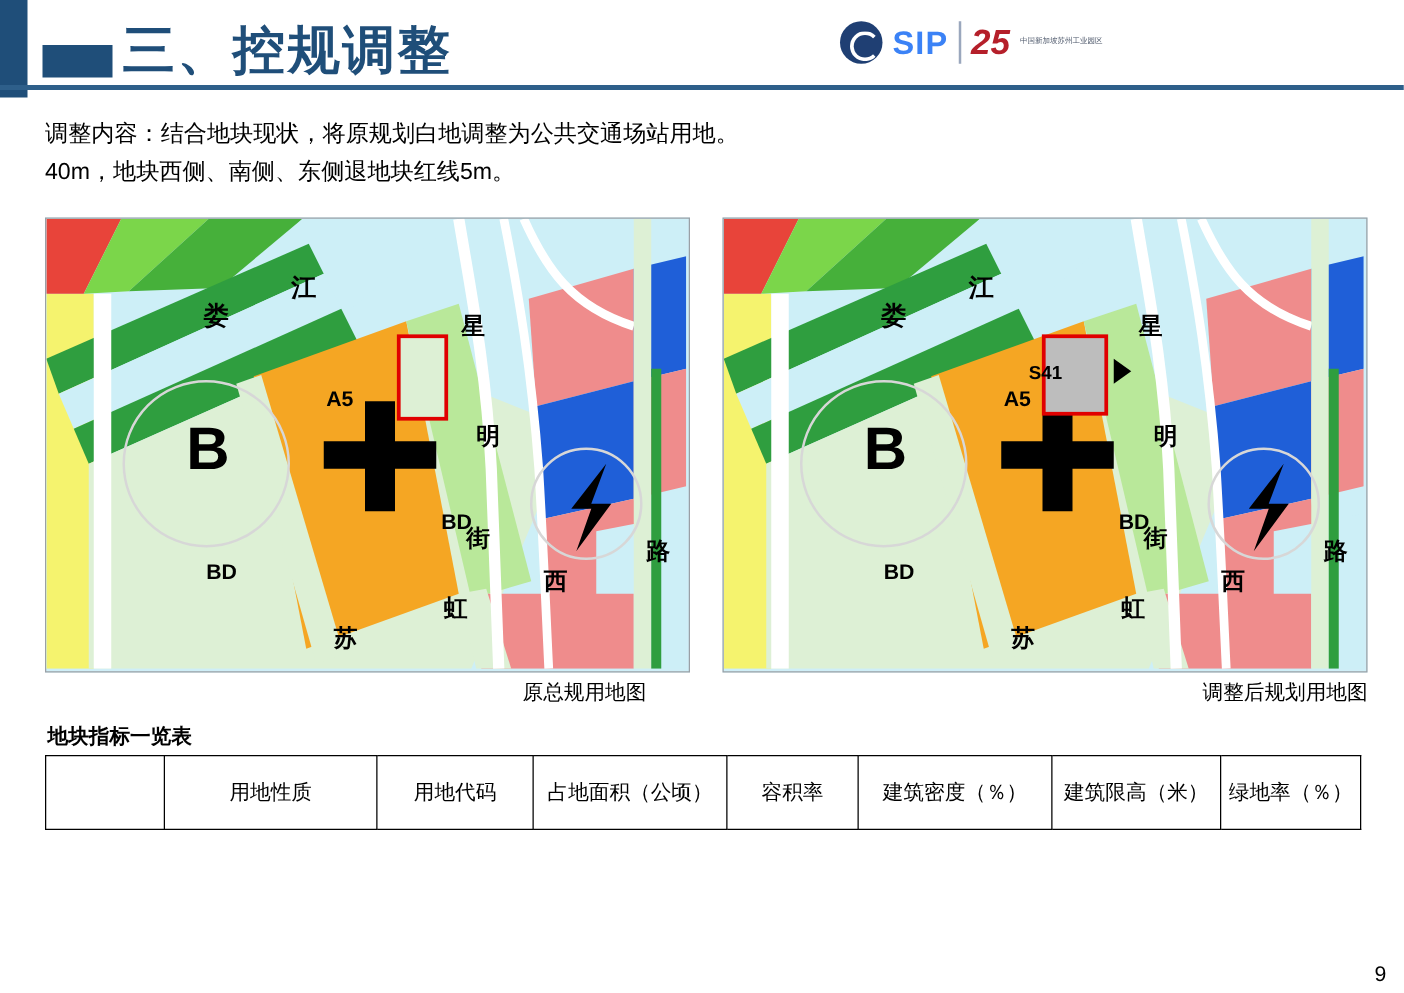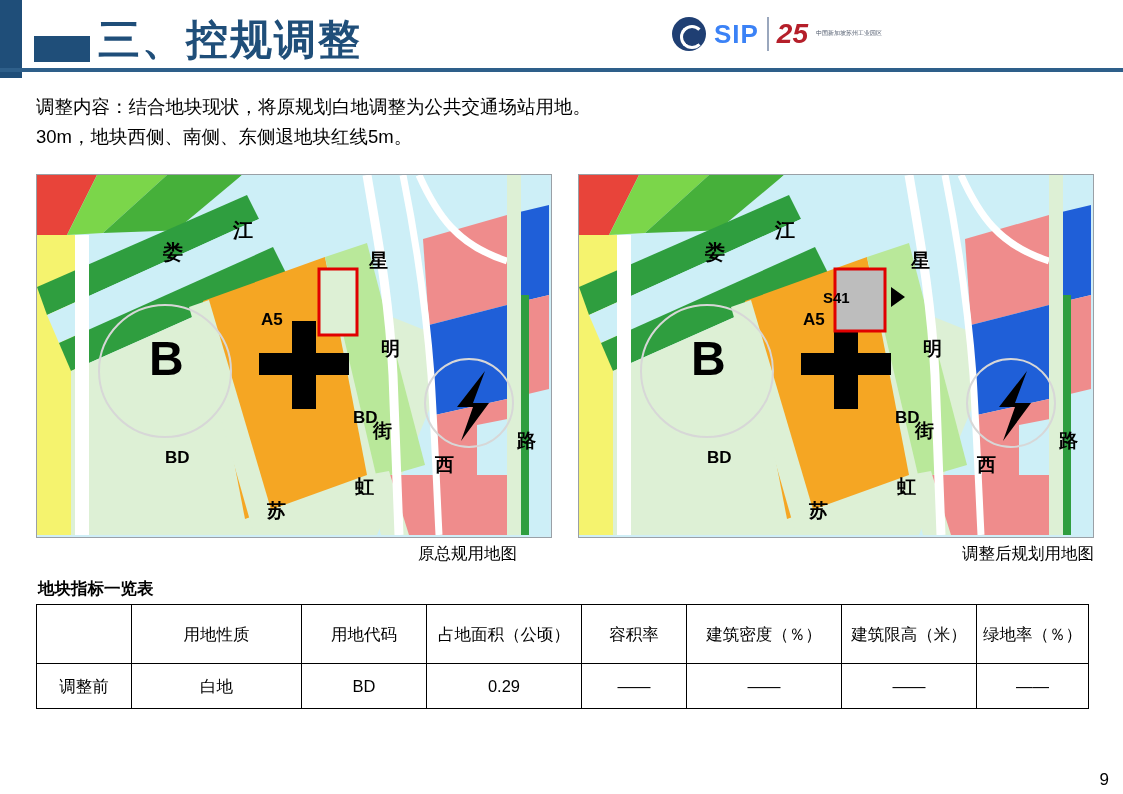--- a/index.html
+++ b/index.html
@@ -183,21 +183,21 @@
     <div class="logo-mark"></div>
     <div class="logo-sip">SIP</div>
     <div class="logo-div"></div>
     <div class="logo-25">25</div>
     <div class="logo-sub">中国新加坡苏州工业园区</div>
   </div>
 </div>
 
 <div class="desc">
   <div>调整内容：结合地块现状，将原规划白地调整为公共交通场站用地。</div>
-  <div>30m，地块西侧、南侧、东侧退地块红线5m。</div>
+  <div>40m，地块西侧、南侧、东侧退地块红线5m。</div>
 </div>
 
 <div class="map map-left">
   <svg width="512" height="360" viewBox="0 0 512 360">
 
     <rect x="0" y="0" width="512" height="360" fill="#cdeff7"></rect>
 
     <polygon points="0,60 38,60 38,360 0,360" fill="#f5f36e"></polygon>
     <polygon points="0,0 60,0 30,60 0,60" fill="#e8443a"></polygon>
     <polygon points="60,0 130,0 66,58 30,60" fill="#7bd64a"></polygon>
@@ -336,26 +336,16 @@
       <tr class="head">
     <td></td>
     <td>用地性质</td>
     <td>用地代码</td>
     <td>占地面积（公顷）</td>
     <td>容积率</td>
     <td>建筑密度（％）</td>
     <td>建筑限高（米）</td>
     <td>绿地率（％）</td>
   </tr>
-  <tr class="r1">
-    <td>调整前</td>
-    <td>白地</td>
-    <td>BD</td>
-    <td>0.29</td>
-    <td>——</td>
-    <td>——</td>
-    <td>——</td>
-    <td>——</td>
-  </tr>
 </tbody>
   </table>
 
 <div class="page-num">9</div>
 
 </body></html>

